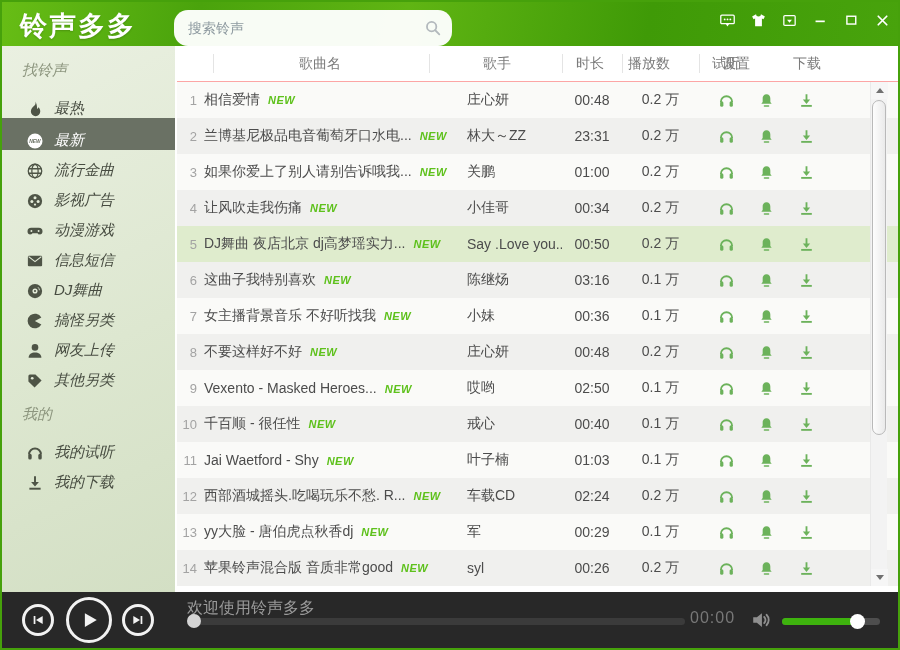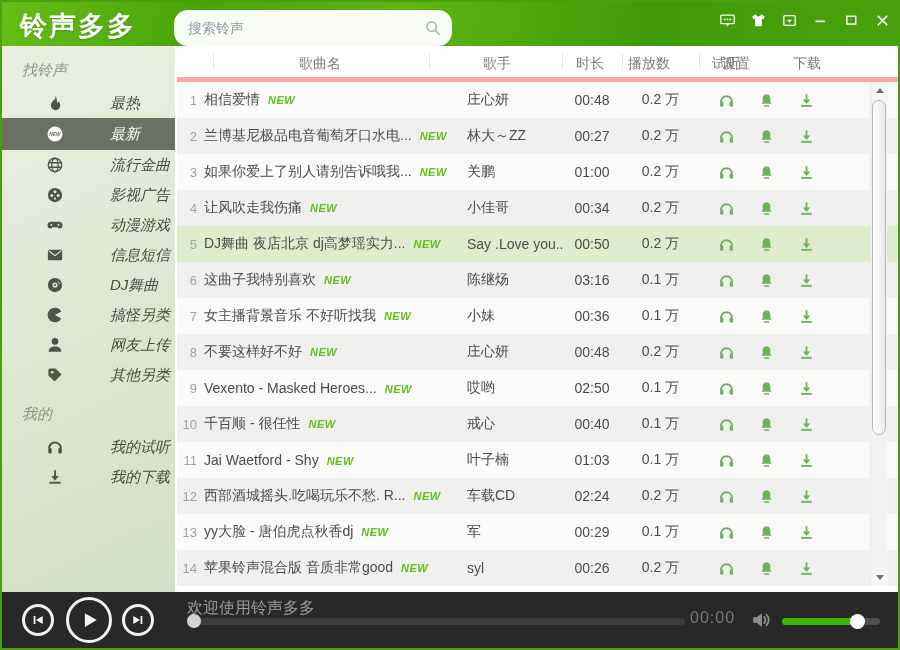--- a/index.html
+++ b/index.html
@@ -15,29 +15,29 @@
   .search input::placeholder{ color:#8e9aa0; }
   .search .mag{ width:18px; height:18px; flex:0 0 auto; }
   .winctl{ position:absolute; right:7px; top:9px; display:flex; align-items:center; gap:13px; }
   .winctl .wbtn{ width:18px; height:18px; display:flex; align-items:center; justify-content:center; cursor:pointer; }
   .winctl svg{ width:17px; height:17px; }
 
   
   .sidebar{ position:absolute; left:0; top:44px; width:173px; height:548px;
     background:linear-gradient(155deg,#eaf0e1 0%,#dde7d0 55%,#d3dfc4 100%);font-style:italic; }
   .sec-header{ padding:15px 0 8px 20px; color:#8c957e; font-size:15px; }
-  .side-item{ height:30px; display:flex; align-items:center; padding-left:44px; color:#474c41; font-size:15px; cursor:pointer;gap:36px; }
+  .side-item{ height:30px; display:flex; align-items:flex-end; padding-left:24px; color:#474c41; font-size:15px; cursor:pointer; }
   .side-item .s-icon{ width:18px; height:18px; margin-right:10px; color:#4e5446; display:inline-flex; }
   .side-item .s-icon svg{ width:18px; height:18px; }
   .side-item.selected{ background:#6a7164; color:#fff; height:32px; }
   .side-item.selected .s-icon{ color:#fff; }
 
   
   .main{ position:absolute; left:175px; top:44px; width:723px; height:548px; background:#fff; }
-  .thead{ position:relative; height:36px; border-bottom:5px solid #fca5a5; }
+  .thead{ position:relative; height:36px; border-bottom:1px solid #fca5a5; }
   .thead .hlabel{ position:absolute; top:9px; width:90px; margin-left:-45px; text-align:center; color:#7b7b7b; font-size:14px; }
   .thead .sep{ position:absolute; top:8px; bottom:8px; width:1px; background:#e4e4e4; }
   .tbody{ position:relative; }
   .trow{ display:grid; grid-template-columns:22px 268px 95px 60px 77px 171px; height:36px; align-items:center; font-size:14px; color:#4c4c4c; background:#fafaf8; cursor:default; }
   .trow:nth-child(even){ background:#f0f0ee; }
   .trow.highlight{ background:var(--highlight,#dfeccd); }
   .c.num{ text-align:right; color:#a3a3a3; padding-right:2px; font-size:13px; }
   .c.song{ padding-left:5px; white-space:nowrap; overflow:hidden; }
   .c.song .new{ color:var(--new-green,#5ec11c); font-size:11px; font-weight:bold; font-style:italic; margin-left:8px; letter-spacing:.5px; }
   .c.artist{ white-space:nowrap; overflow:hidden; }
@@ -296,21 +296,21 @@
                 <rect x="4.5" y="18.3" width="15" height="2.6" fill="currentColor"></rect>
               </svg>
             </span>
     </div>
   </div>
 
   <div class="trow">
     <div class="c num">2</div>
     <div class="c song"><span class="title">兰博基尼极品电音葡萄牙口水电...</span><span class="new">NEW</span></div>
     <div class="c artist">林大～ZZ</div>
-    <div class="c dur">00:27</div>
+    <div class="c dur">23:31</div>
     <div class="c plays">0.2 万</div>
     <div class="c icons">
       <span class="ibtn">
               <svg viewBox="0 0 24 24">
                 <path d="M4 14a8 8 0 0 1 16 0" fill="none" stroke="currentColor" stroke-width="2.6"></path>
                 <rect x="3" y="13" width="4.6" height="7.8" rx="2.2" fill="currentColor"></rect>
                 <rect x="16.4" y="13" width="4.6" height="7.8" rx="2.2" fill="currentColor"></rect>
               </svg>
             </span>
       <span class="ibtn">

